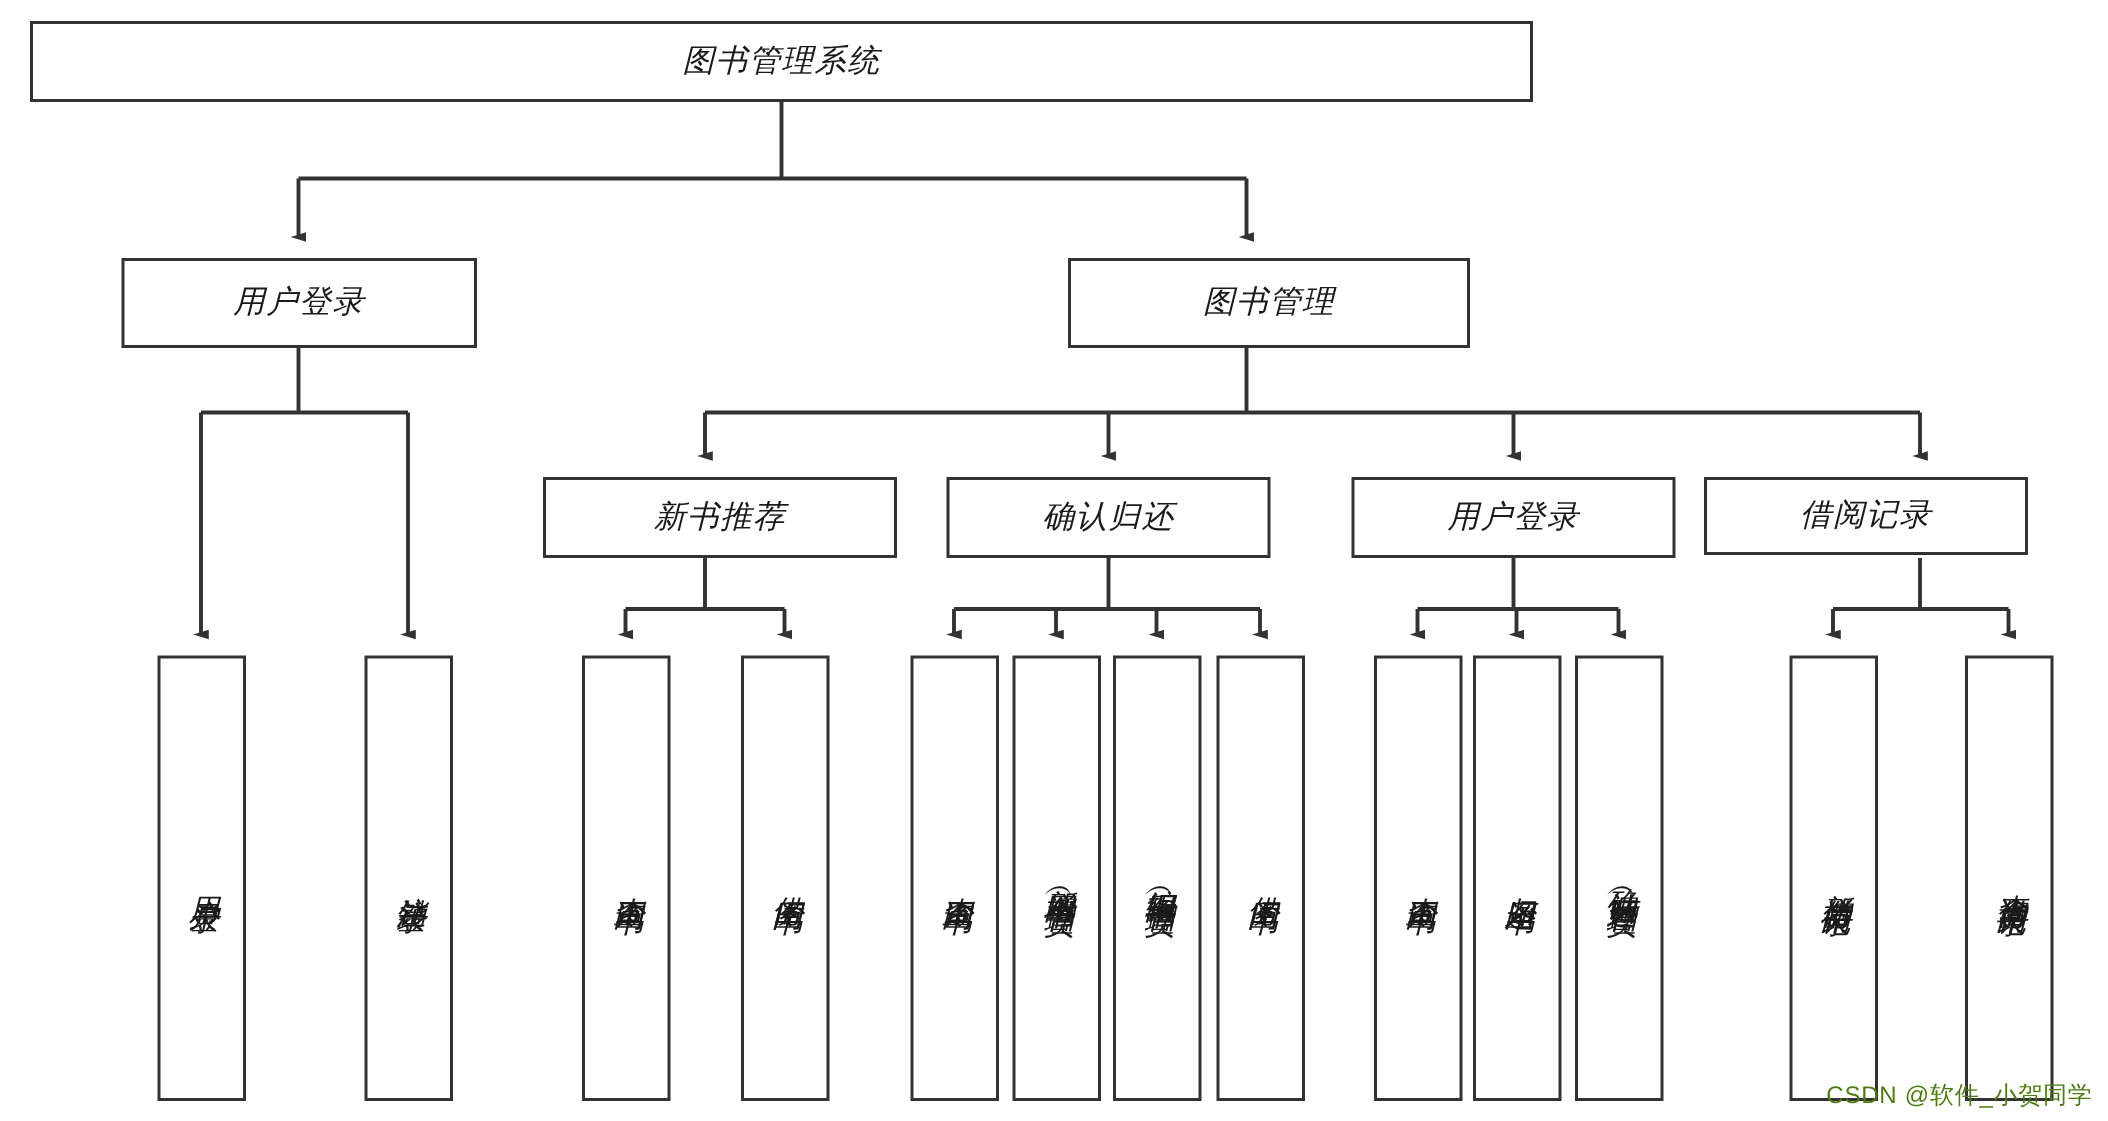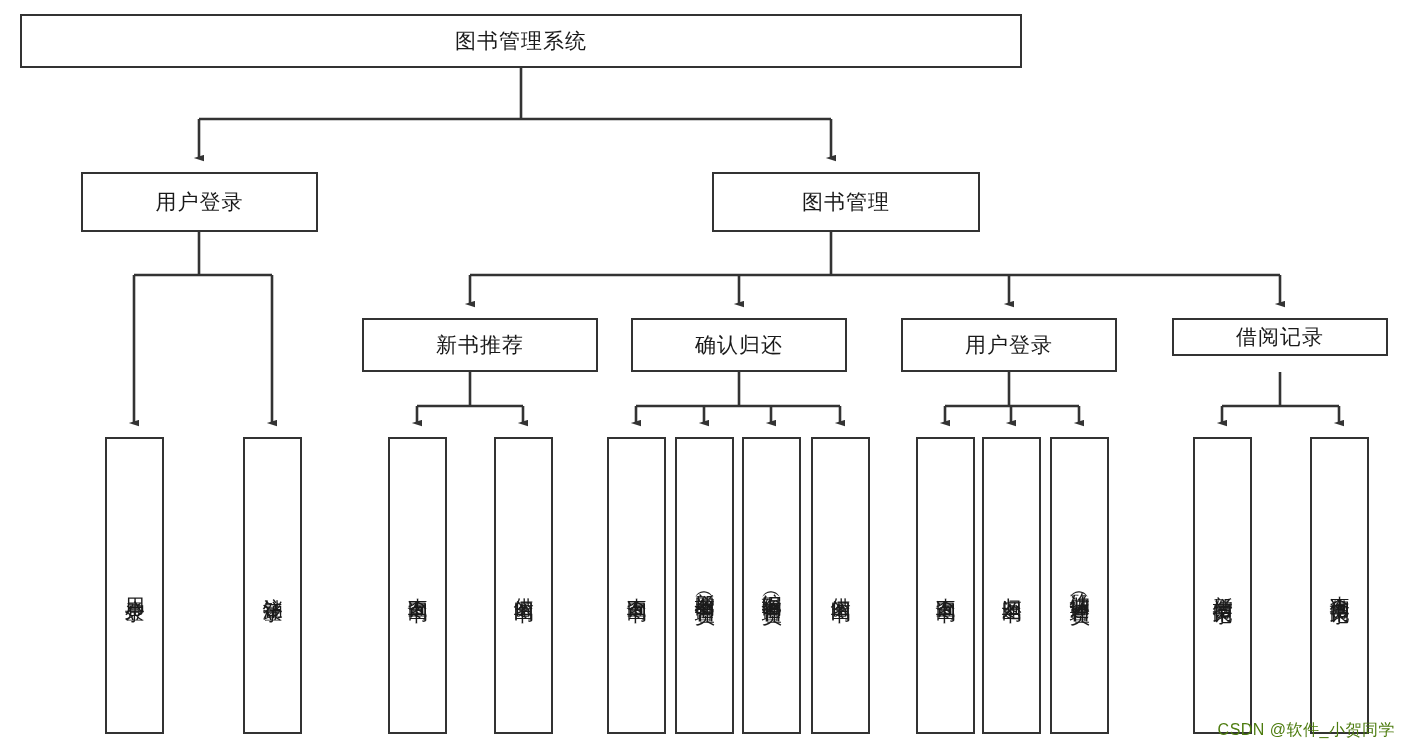--- a/index.html
+++ b/index.html
@@ -29,20 +29,21 @@
     position: absolute;
     box-sizing: border-box;
     background: #ffffff;
     border: 2.5px solid #333333;
     display: flex;
     align-items: center;
     justify-content: center;
     text-align: center;
     color: #1a1a1a;
     line-height: 1.18;
+    font-style: italic;
   }
   .node.horiz {
     font-size: 21px;
     letter-spacing: 1px;
   }
   .node.vert {
     writing-mode: vertical-rl;
     text-orientation: upright;
     font-size: 20px;
     letter-spacing: 2px;
@@ -137,21 +138,21 @@
 
   <div class="node horiz" style="left:362px; top:318px; width:236px; height:54px;">
     <span class="lbl">新书推荐</span>
   </div>
   <div class="node horiz" style="left:631px; top:318px; width:216px; height:54px;">
     <span class="lbl">确认归还</span>
   </div>
   <div class="node horiz" style="left:901px; top:318px; width:216px; height:54px;">
     <span class="lbl">用户登录</span>
   </div>
-  <div class="node horiz" style="left:1172px; top:318px; width:216px; height:38px;">
+  <div class="node horiz" style="left:1136px; top:318px; width:216px; height:52px;">
     <span class="lbl">借阅记录</span>
   </div>
 
   <div class="node vert" style="left:105px; top:437px; width:59px; height:297px;">
     <span class="lbl">用户登录</span>
   </div>
   <div class="node vert" style="left:243px; top:437px; width:59px; height:297px;">
     <span class="lbl">注销登录</span>
   </div>
 

